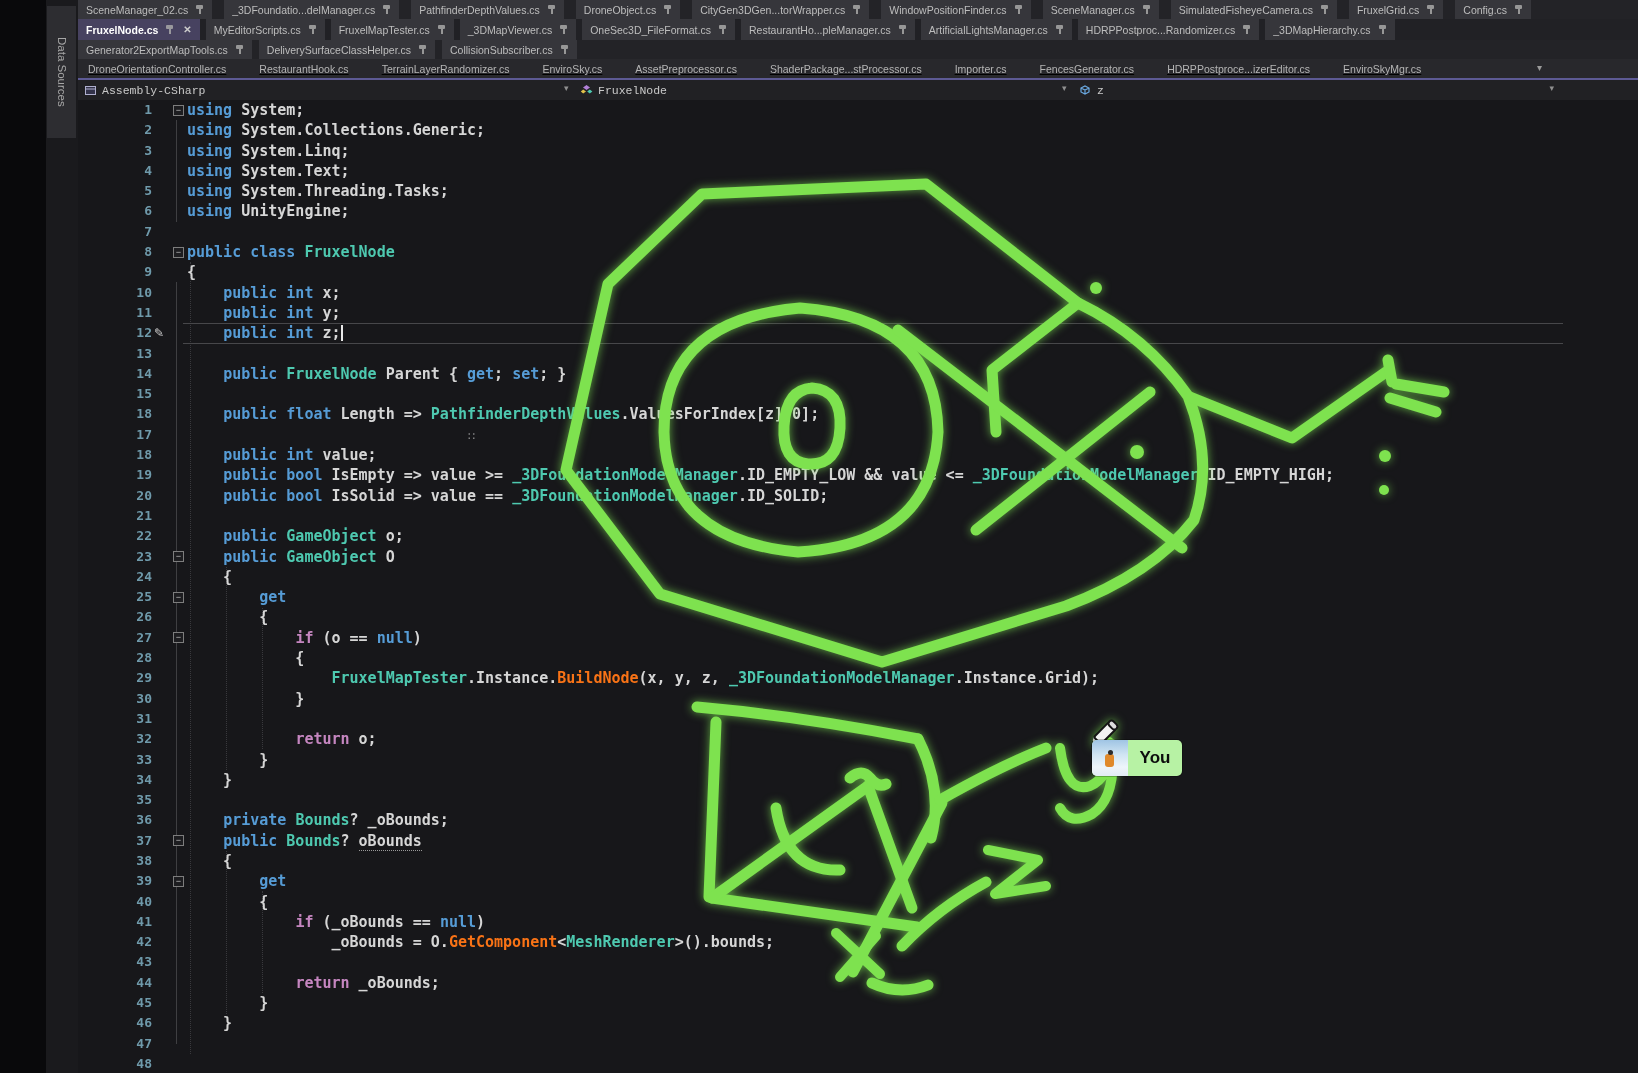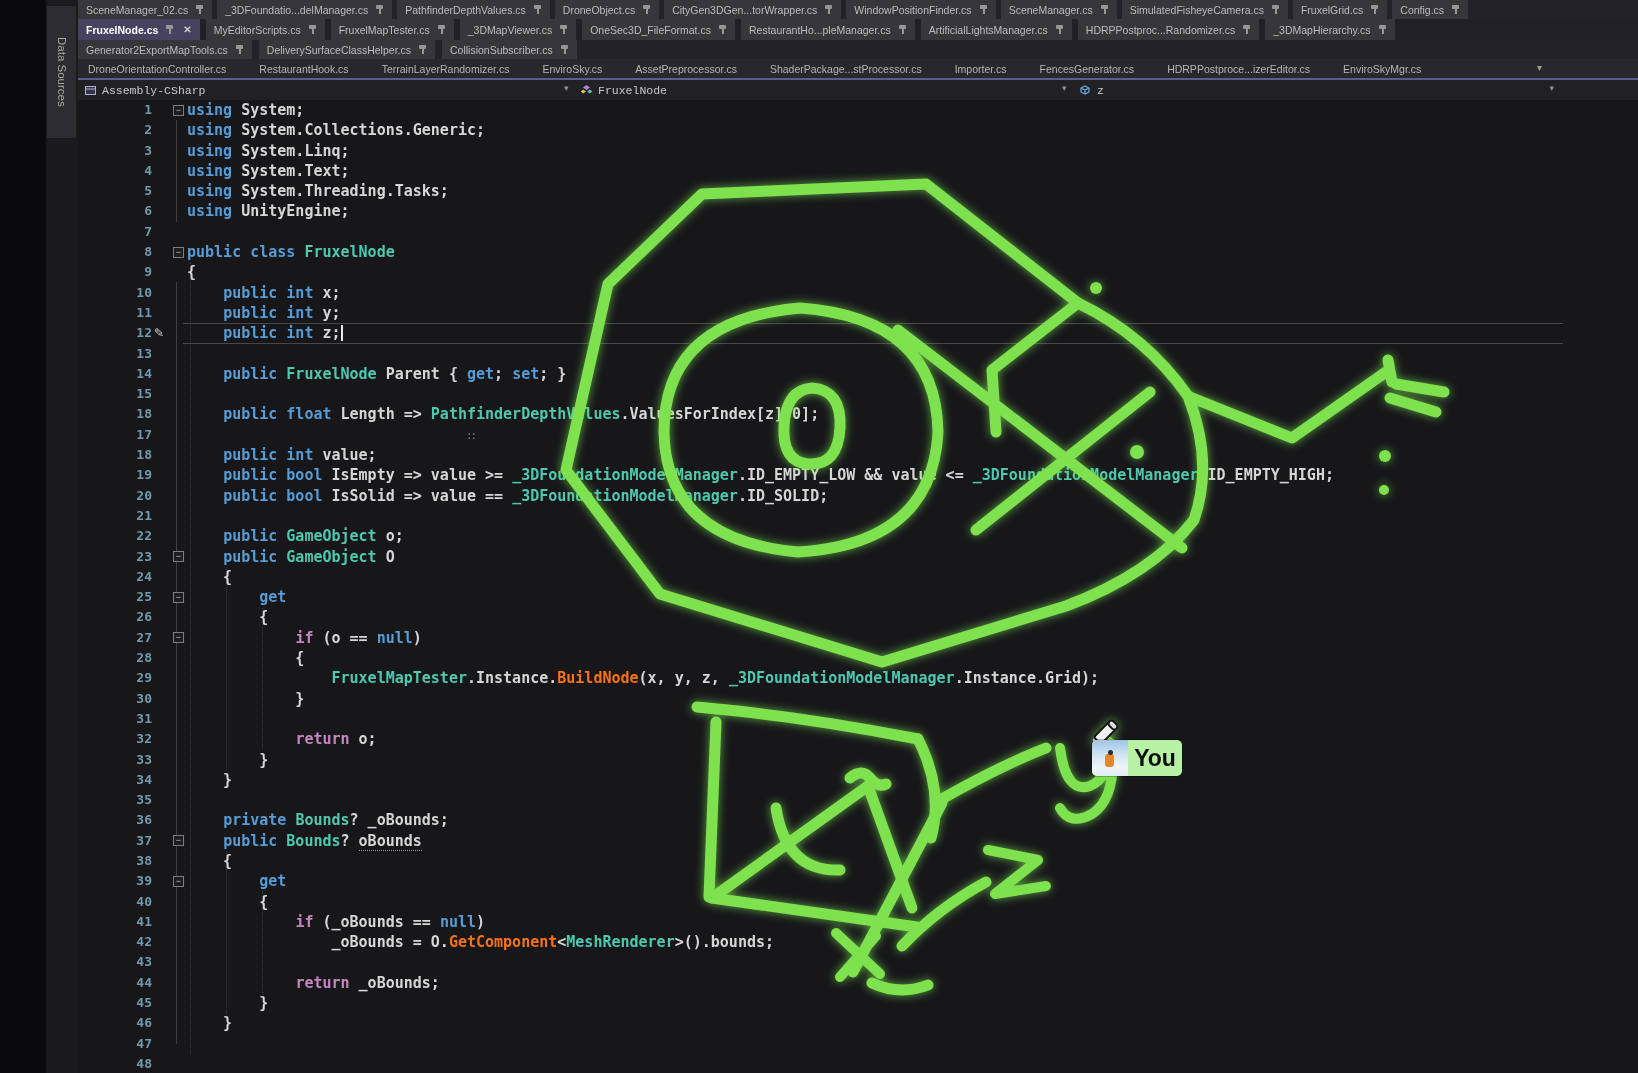--- a/index.html
+++ b/index.html
@@ -10,24 +10,24 @@
   .left-black{position:absolute;left:0;top:0;width:46px;height:1073px;background:#09090b;}
   .side-strip{position:absolute;left:46px;top:0;width:32px;height:1073px;background:#1a1a1d;}
   .vtab{position:absolute;left:1px;top:6px;width:29px;height:132px;background:#2d2d31;
         color:#a6a6a6;font-size:11.5px;display:flex;align-items:center;justify-content:center;}
   .vtab span{writing-mode:vertical-rl;white-space:nowrap;}
 
   
   .main{position:absolute;left:78px;top:0;width:1560px;height:1073px;background:#17171a;}
 
   .tabrow{position:relative;display:flex;align-items:stretch;background:#232327;overflow:hidden;}
-  .tr0{height:19px;gap:5px;}
+  .tr0{height:19px;gap:12px;}
   .tr1{height:21px;gap:6px;background:#212125;}
   .tr2{height:19px;gap:7px;background:#232327;}
-  .tr3{height:19px;gap:13px;background:#28282c;}
+  .tr3{height:19px;gap:13px;background:#28282c;text-decoration:underline;}
   .tab{display:flex;align-items:center;background:#36363b;color:#bdbdbd;
        font-size:10.5px;padding:0 8px;white-space:nowrap;cursor:default;}
   .tab .tlabel{pointer-events:none;}
   .tab.active{background:#474260;color:#ffffff;font-weight:bold;}
   .tab.flat{background:transparent;color:#b5b5b5;padding:0 10px;}
   .pin{position:relative;width:9px;height:11px;display:inline-block;margin-left:7px;opacity:.85;}
   .pin::before{content:"";position:absolute;left:1px;top:1px;width:7px;height:4px;background:#a8a8a8;border-radius:1px;}
   .pin::after{content:"";position:absolute;left:4px;top:5px;width:2px;height:5px;background:#a8a8a8;}
   .close{margin-left:9px;font-size:10px;color:#cccccc;}
   .row-chevron{position:absolute;right:96px;top:3px;color:#9a9a9a;font-size:10px;}
@@ -57,21 +57,21 @@
 
   
   svg.ann{position:absolute;left:0;top:0;pointer-events:none;
           filter:drop-shadow(0 0 5px rgba(126,226,82,.7));}
   .you-chip{position:absolute;left:1092px;top:740px;width:90px;height:36px;border-radius:5px;
             display:flex;align-items:center;overflow:hidden;box-shadow:0 0 0 1px rgba(0,0,0,.25);}
   .chip-avatar{width:36px;height:36px;position:relative;flex:none;
                background:linear-gradient(180deg,#9fc4e4 0%,#cfe4f2 40%,#eef5fa 75%,#e2ecf4 100%);}
   .chip-avatar::before{content:"";position:absolute;left:13px;top:14px;width:9px;height:13px;background:#e0892a;border-radius:3px;}
   .chip-avatar::after{content:"";position:absolute;left:16px;top:10px;width:5px;height:5px;background:#2b2b2b;border-radius:50%;}
-  .chip-label{flex:1;text-align:center;color:#0d0d0d;font-weight:bold;font-size:23px;}
+  .chip-label{flex:1;text-align:center;color:#0d0d0d;font-weight:bold;font-size:17px;}
 </style>
 </head>
 <body>
 
 <div class="left-black"></div>
 <div class="side-strip">
   <div class="vtab">
     <span>Data Sources</span>
   </div>
 </div>

